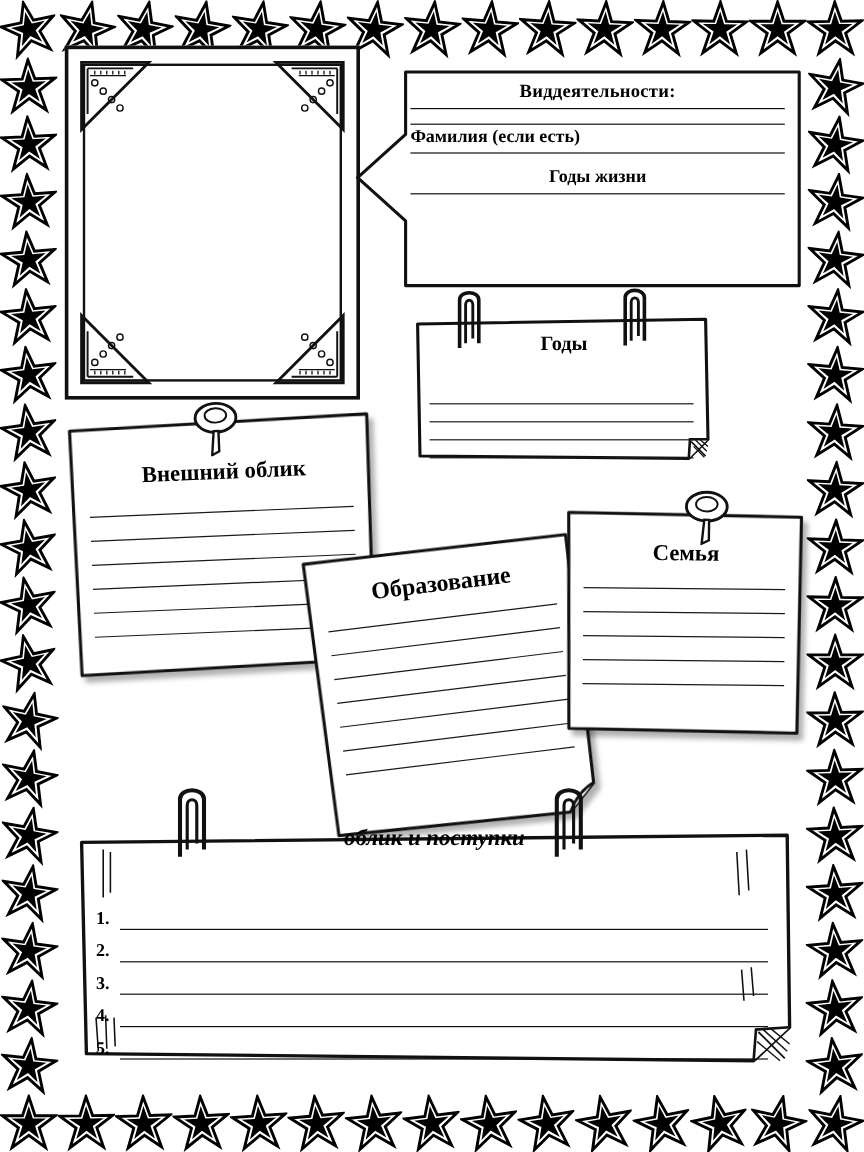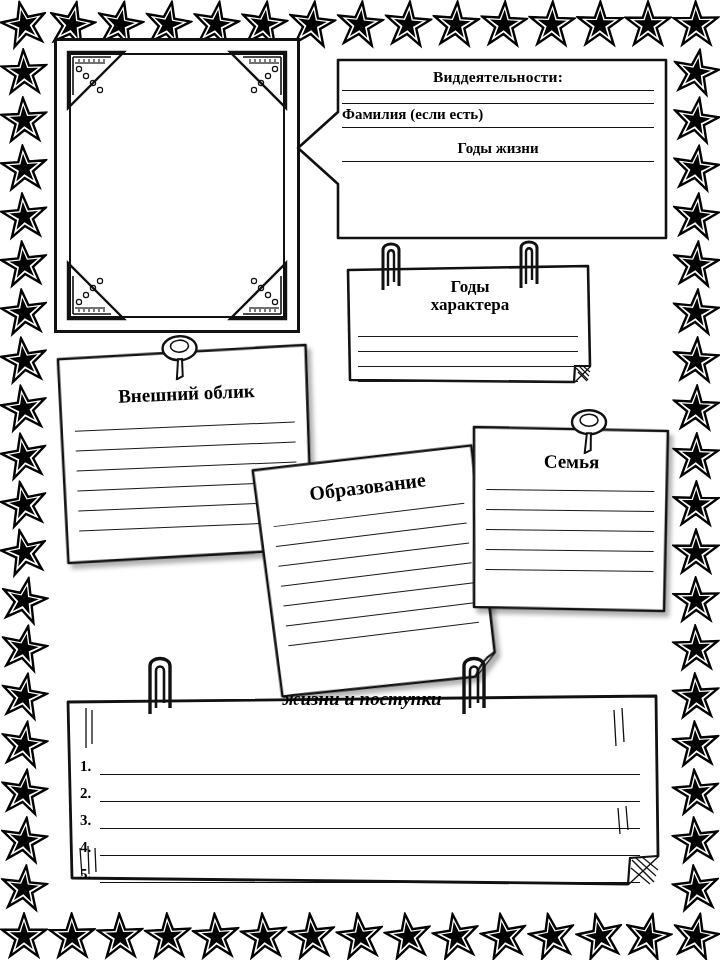--- a/index.html
+++ b/index.html
@@ -597,21 +597,20 @@
     <svg class="paper-svg" viewBox="0 0 252 125" preserveAspectRatio="none">
       <path d="M6 8 L246 4 L248 104 L232 120 L8 118 Z" fill="#fff" stroke="#111" stroke-width="2.6" stroke-linejoin="round"></path>
       <path d="M232 120 L233 104 L248 104" fill="#fff" stroke="#111" stroke-width="2.2"></path>
       <path d="M234 106 L246 118" stroke="#111" stroke-width="1.4"></path>
       <path d="M237 104 L247 114" stroke="#111" stroke-width="1.1"></path>
       <path d="M236 110 L245 119" stroke="#111" stroke-width="1.1"></path>
       <path d="M241 104 L248 110" stroke="#111" stroke-width="1.1"></path>
     </svg>
     <div style="position:absolute;left:18px;right:14px;top:16px;">
       <div class="note-title">Годы</div>
-      <div class="note-title">характера</div>
     </div>
     <div class="lines" style="left:16px; right:16px; top:74px;" id="traitsLines">
         <div class="line" style="margin-bottom: 14px;"></div>
         <div class="line" style="margin-bottom: 14px;"></div>
         <div class="line" style="margin-bottom: 14px;"></div>
         <div class="line" style="margin-bottom: 14px;"></div>
       </div>
     <span class="clip" style="left:32px; top:-26px;">
       <svg viewBox="0 0 34 62">
         <path d="M9 54 L9 14 C9 6 25 6 25 14 L25 50" fill="none" stroke="#111" stroke-width="3"></path>
@@ -699,21 +698,21 @@
       <path d="M570 172 L592 194" stroke="#111" stroke-width="1.5"></path>
       <path d="M574 170 L594 188" stroke="#111" stroke-width="1.2"></path>
       <path d="M569 180 L588 196" stroke="#111" stroke-width="1.2"></path>
       <path d="M580 169 L596 182" stroke="#111" stroke-width="1.2"></path>
       <path d="M24 20 L24 60 M30 22 L30 56" stroke="#111" stroke-width="1.3" fill="none"></path>
       <path d="M18 160 L20 188 M26 158 L27 186 M33 160 L34 184" stroke="#111" stroke-width="1.3" fill="none"></path>
       <path d="M552 22 L554 58 M560 20 L562 54" stroke="#111" stroke-width="1.3" fill="none"></path>
       <path d="M556 120 L558 146 M564 118 L566 142" stroke="#111" stroke-width="1.3" fill="none"></path>
     </svg>
     <div style="position:absolute;left:40px;right:40px;top:0;">
-      <div class="title" style="padding-top:0">жизни и поступки</div>
+      <div class="title" style="padding-top:0">облик и поступки</div>
     </div>
     <div class="num-list" id="eventsList">
         <div class="num-row">
           <span class="n">1.</span>
           <span class="rule"></span>
         </div>
         <div class="num-row">
           <span class="n">2.</span>
           <span class="rule"></span>
         </div>

